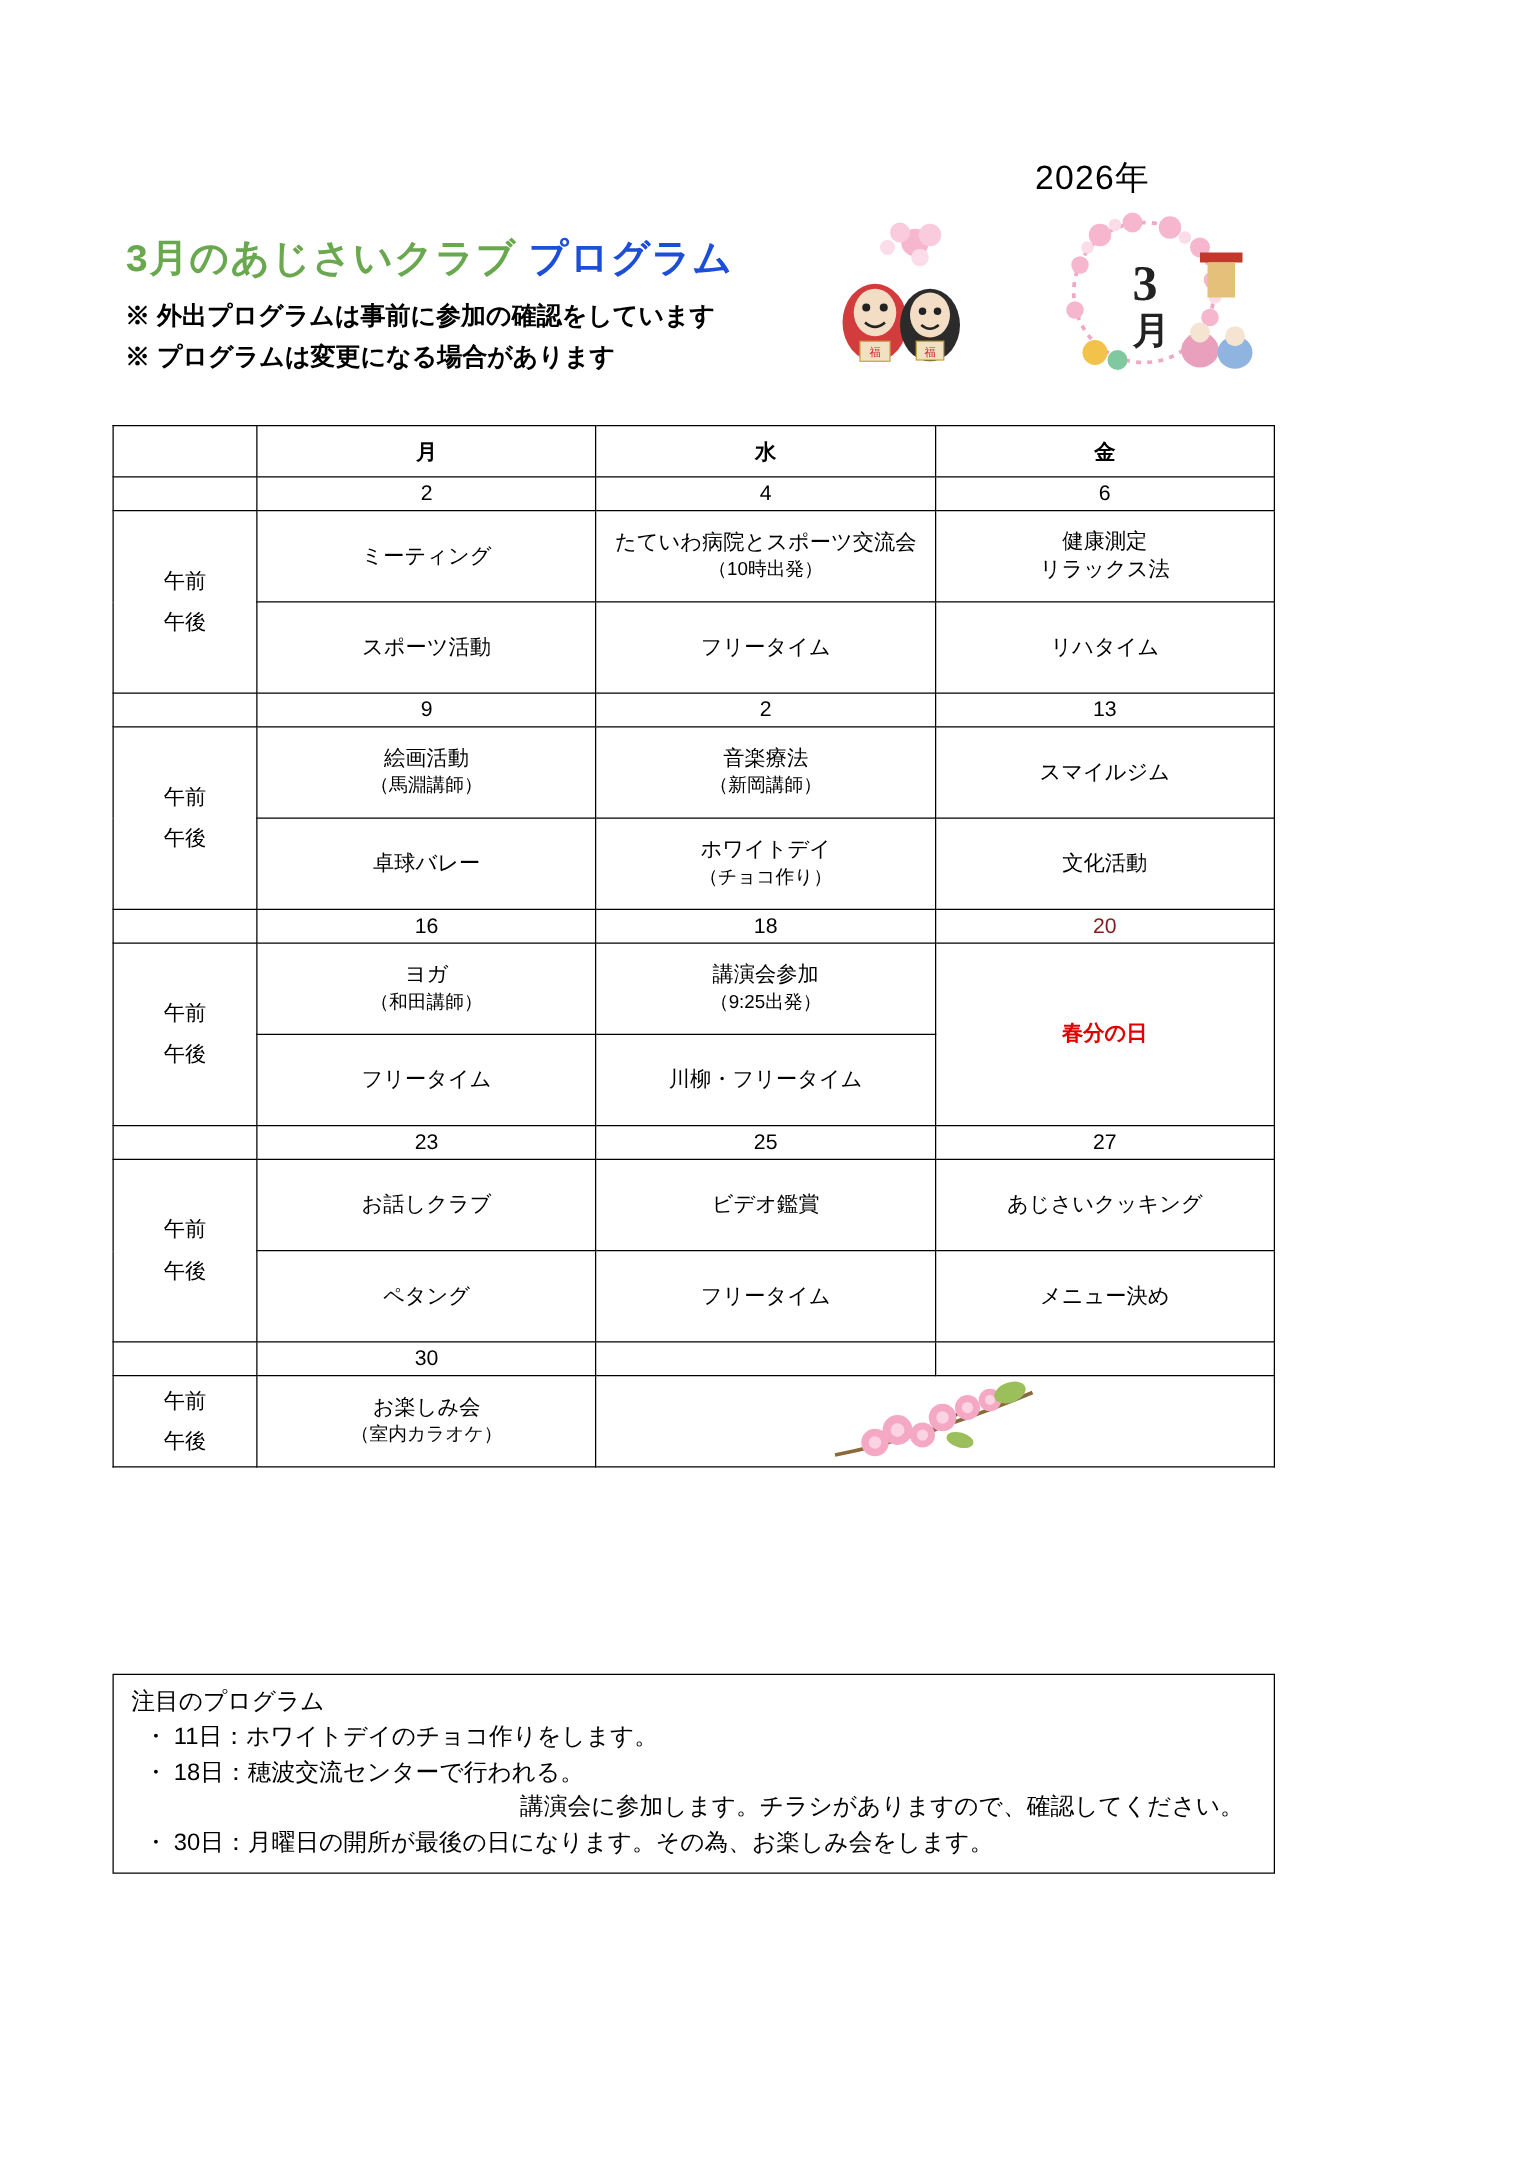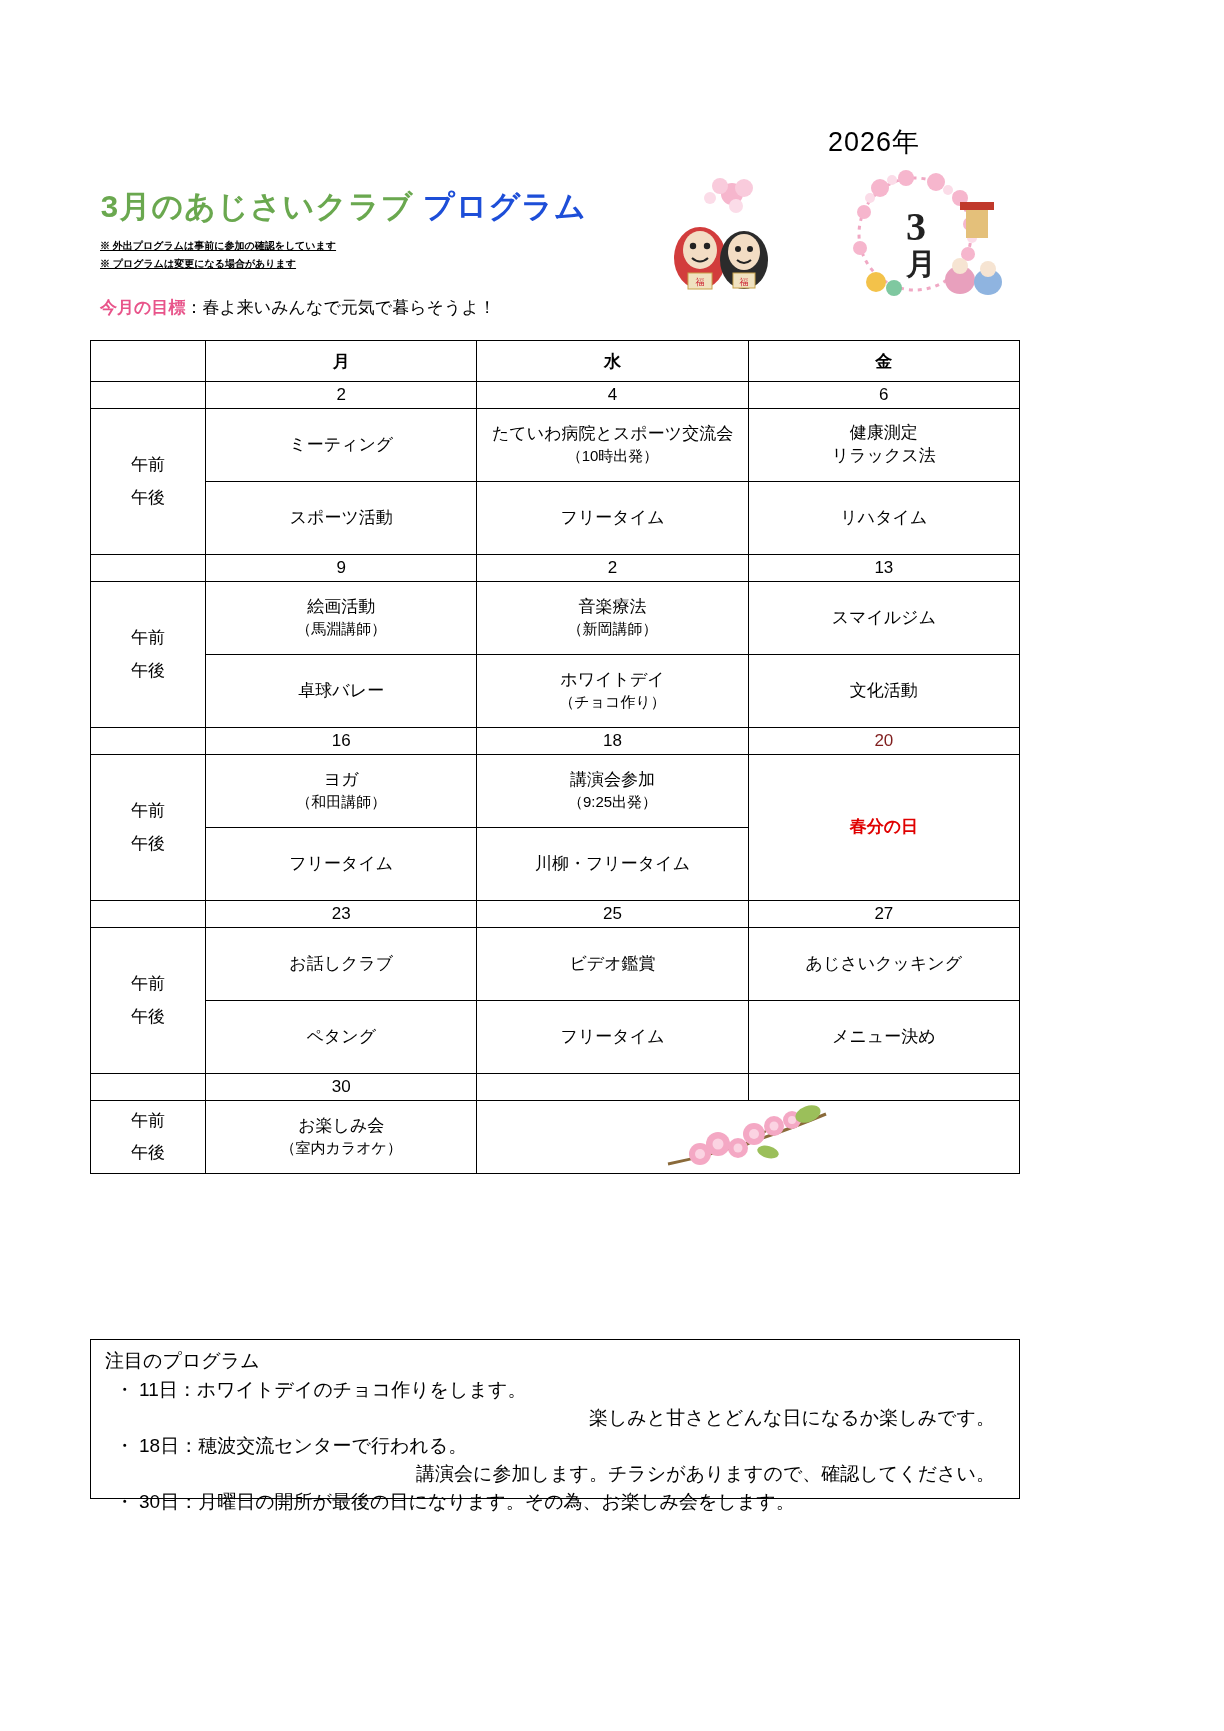--- a/index.html
+++ b/index.html
@@ -45,25 +45,24 @@
     white-space: nowrap;
   }
   .main-title .green {
     color: #6aa84f;
     font-family: Liberation Mono, monospace;
   }
   .main-title .black {
     color: #1d4ed8;
   }
   .note {
-    font-size: 10px;
+    font-size: 20px;
     margin-top: 10px;
     line-height: 1.55;
     font-weight: bold;
-    text-decoration: underline;
   }
   .goal-line {
     position: absolute;
     top: 296px;
     left: 100px;
     font-size: 17px;
     white-space: nowrap;
   }
   .goal-label {
     color: #e8548a;
@@ -205,23 +204,20 @@
 
   <div class="title-block">
     <div class="main-title">
       <span class="green">3月のあじさいクラブ</span>
       <span class="black">プログラム</span>
     </div>
     <div class="note">※ 外出プログラムは事前に参加の確認をしています</div>
     <div class="note" style="margin-top:2px;">※ プログラムは変更になる場合があります</div>
   </div>
 
-  <div class="goal-line">
-    <span class="goal-label">今月の目標</span><span class="goal-text">：春よ来いみんなで元気で暮らそうよ！</span>
-  </div>
 
   <svg class="art-daruma" viewBox="0 0 160 130">
     <g>
       <circle cx="92" cy="24" r="11" fill="#f6b6cd"></circle>
       <circle cx="104" cy="18" r="9" fill="#f9cbdc"></circle>
       <circle cx="80" cy="16" r="8" fill="#f9cbdc"></circle>
       <circle cx="96" cy="36" r="7" fill="#fbdce8"></circle>
       <circle cx="70" cy="28" r="6" fill="#fbdce8"></circle>
       <ellipse cx="60" cy="88" rx="26" ry="31" fill="#d23c3c"></ellipse>
       <ellipse cx="60" cy="80" rx="17" ry="19" fill="#f3ddc4"></ellipse>
@@ -468,21 +464,20 @@
       </tr>
       <tr></tr>
     </tbody>
   </table>
 
   <div class="notice">
     <div class="notice-title">注目のプログラム</div>
     <ul>
       <li>
         <span class="bullet">・</span><span>11日：ホワイトデイのチョコ作りをします。</span>
-        <span class="cont">楽しみと甘さとどんな日になるか楽しみです。</span>
       </li>
       <li>
         <span class="bullet">・</span><span>18日：穂波交流センターで行われる。</span>
         <span class="cont">講演会に参加します。チラシがありますので、確認してください。</span>
       </li>
       <li>
         <span class="bullet">・</span><span>30日：月曜日の開所が最後の日になります。その為、お楽しみ会をします。</span>
       </li>
     </ul>
   </div>

